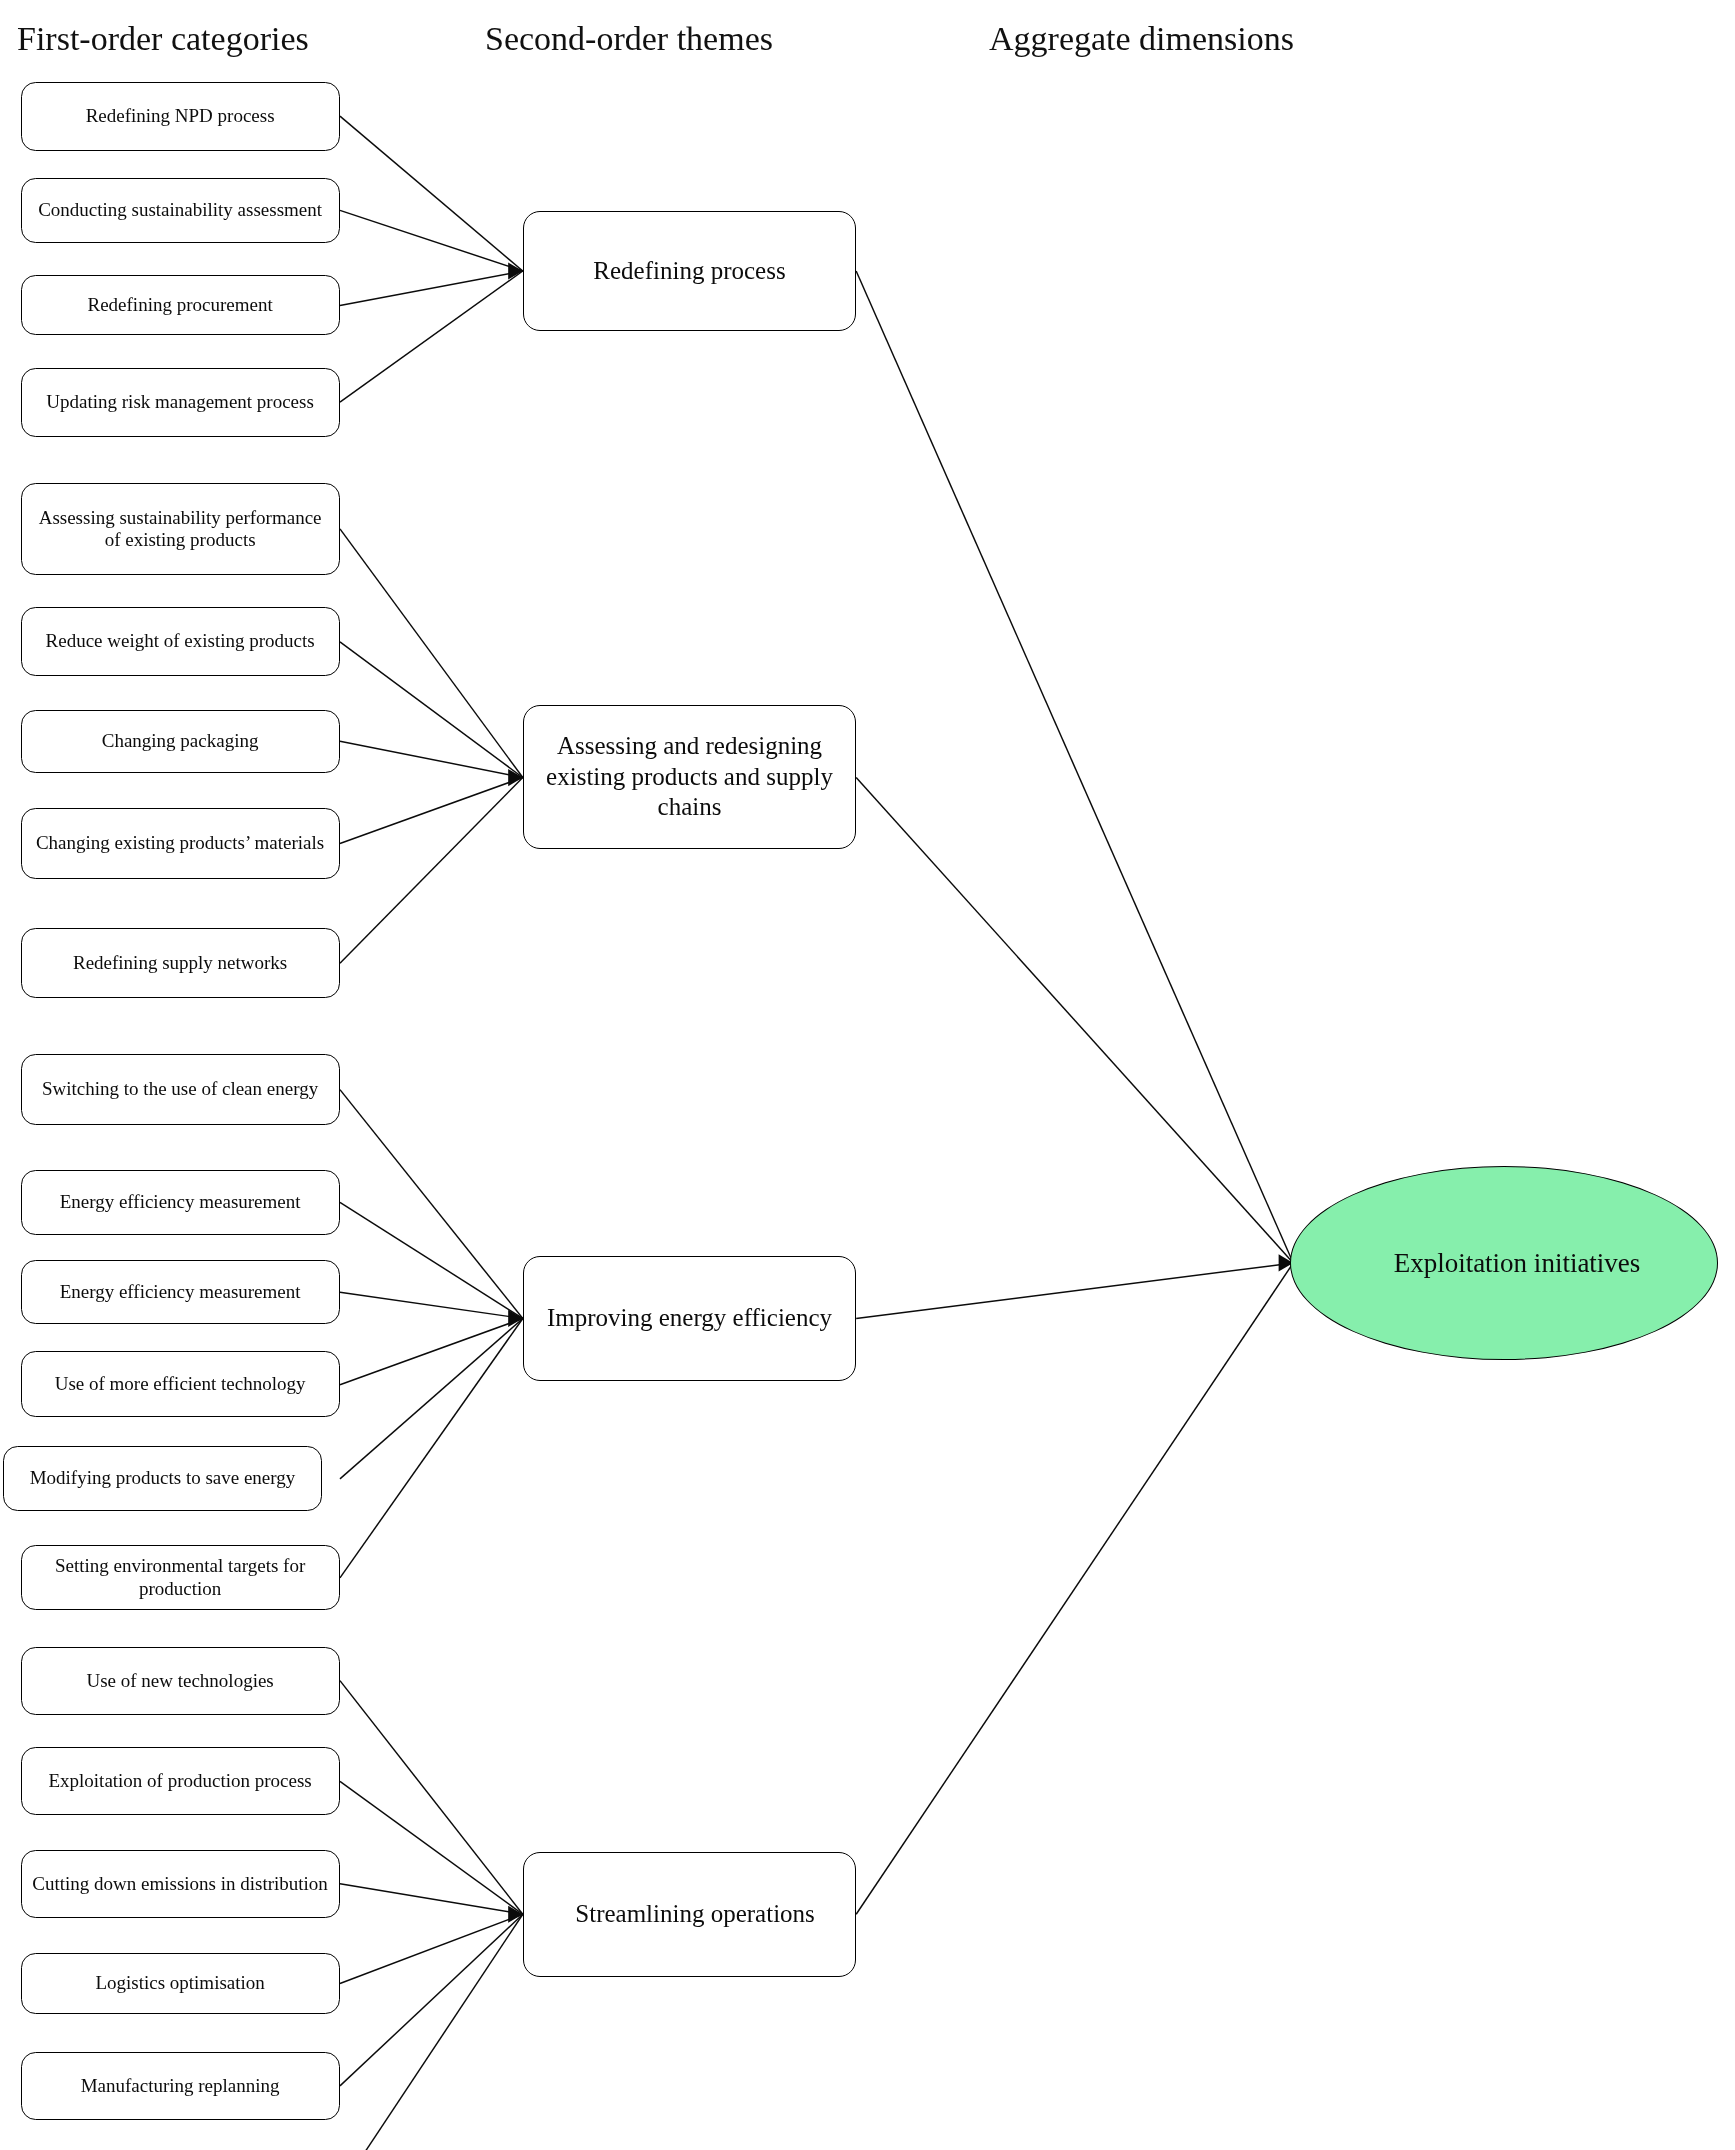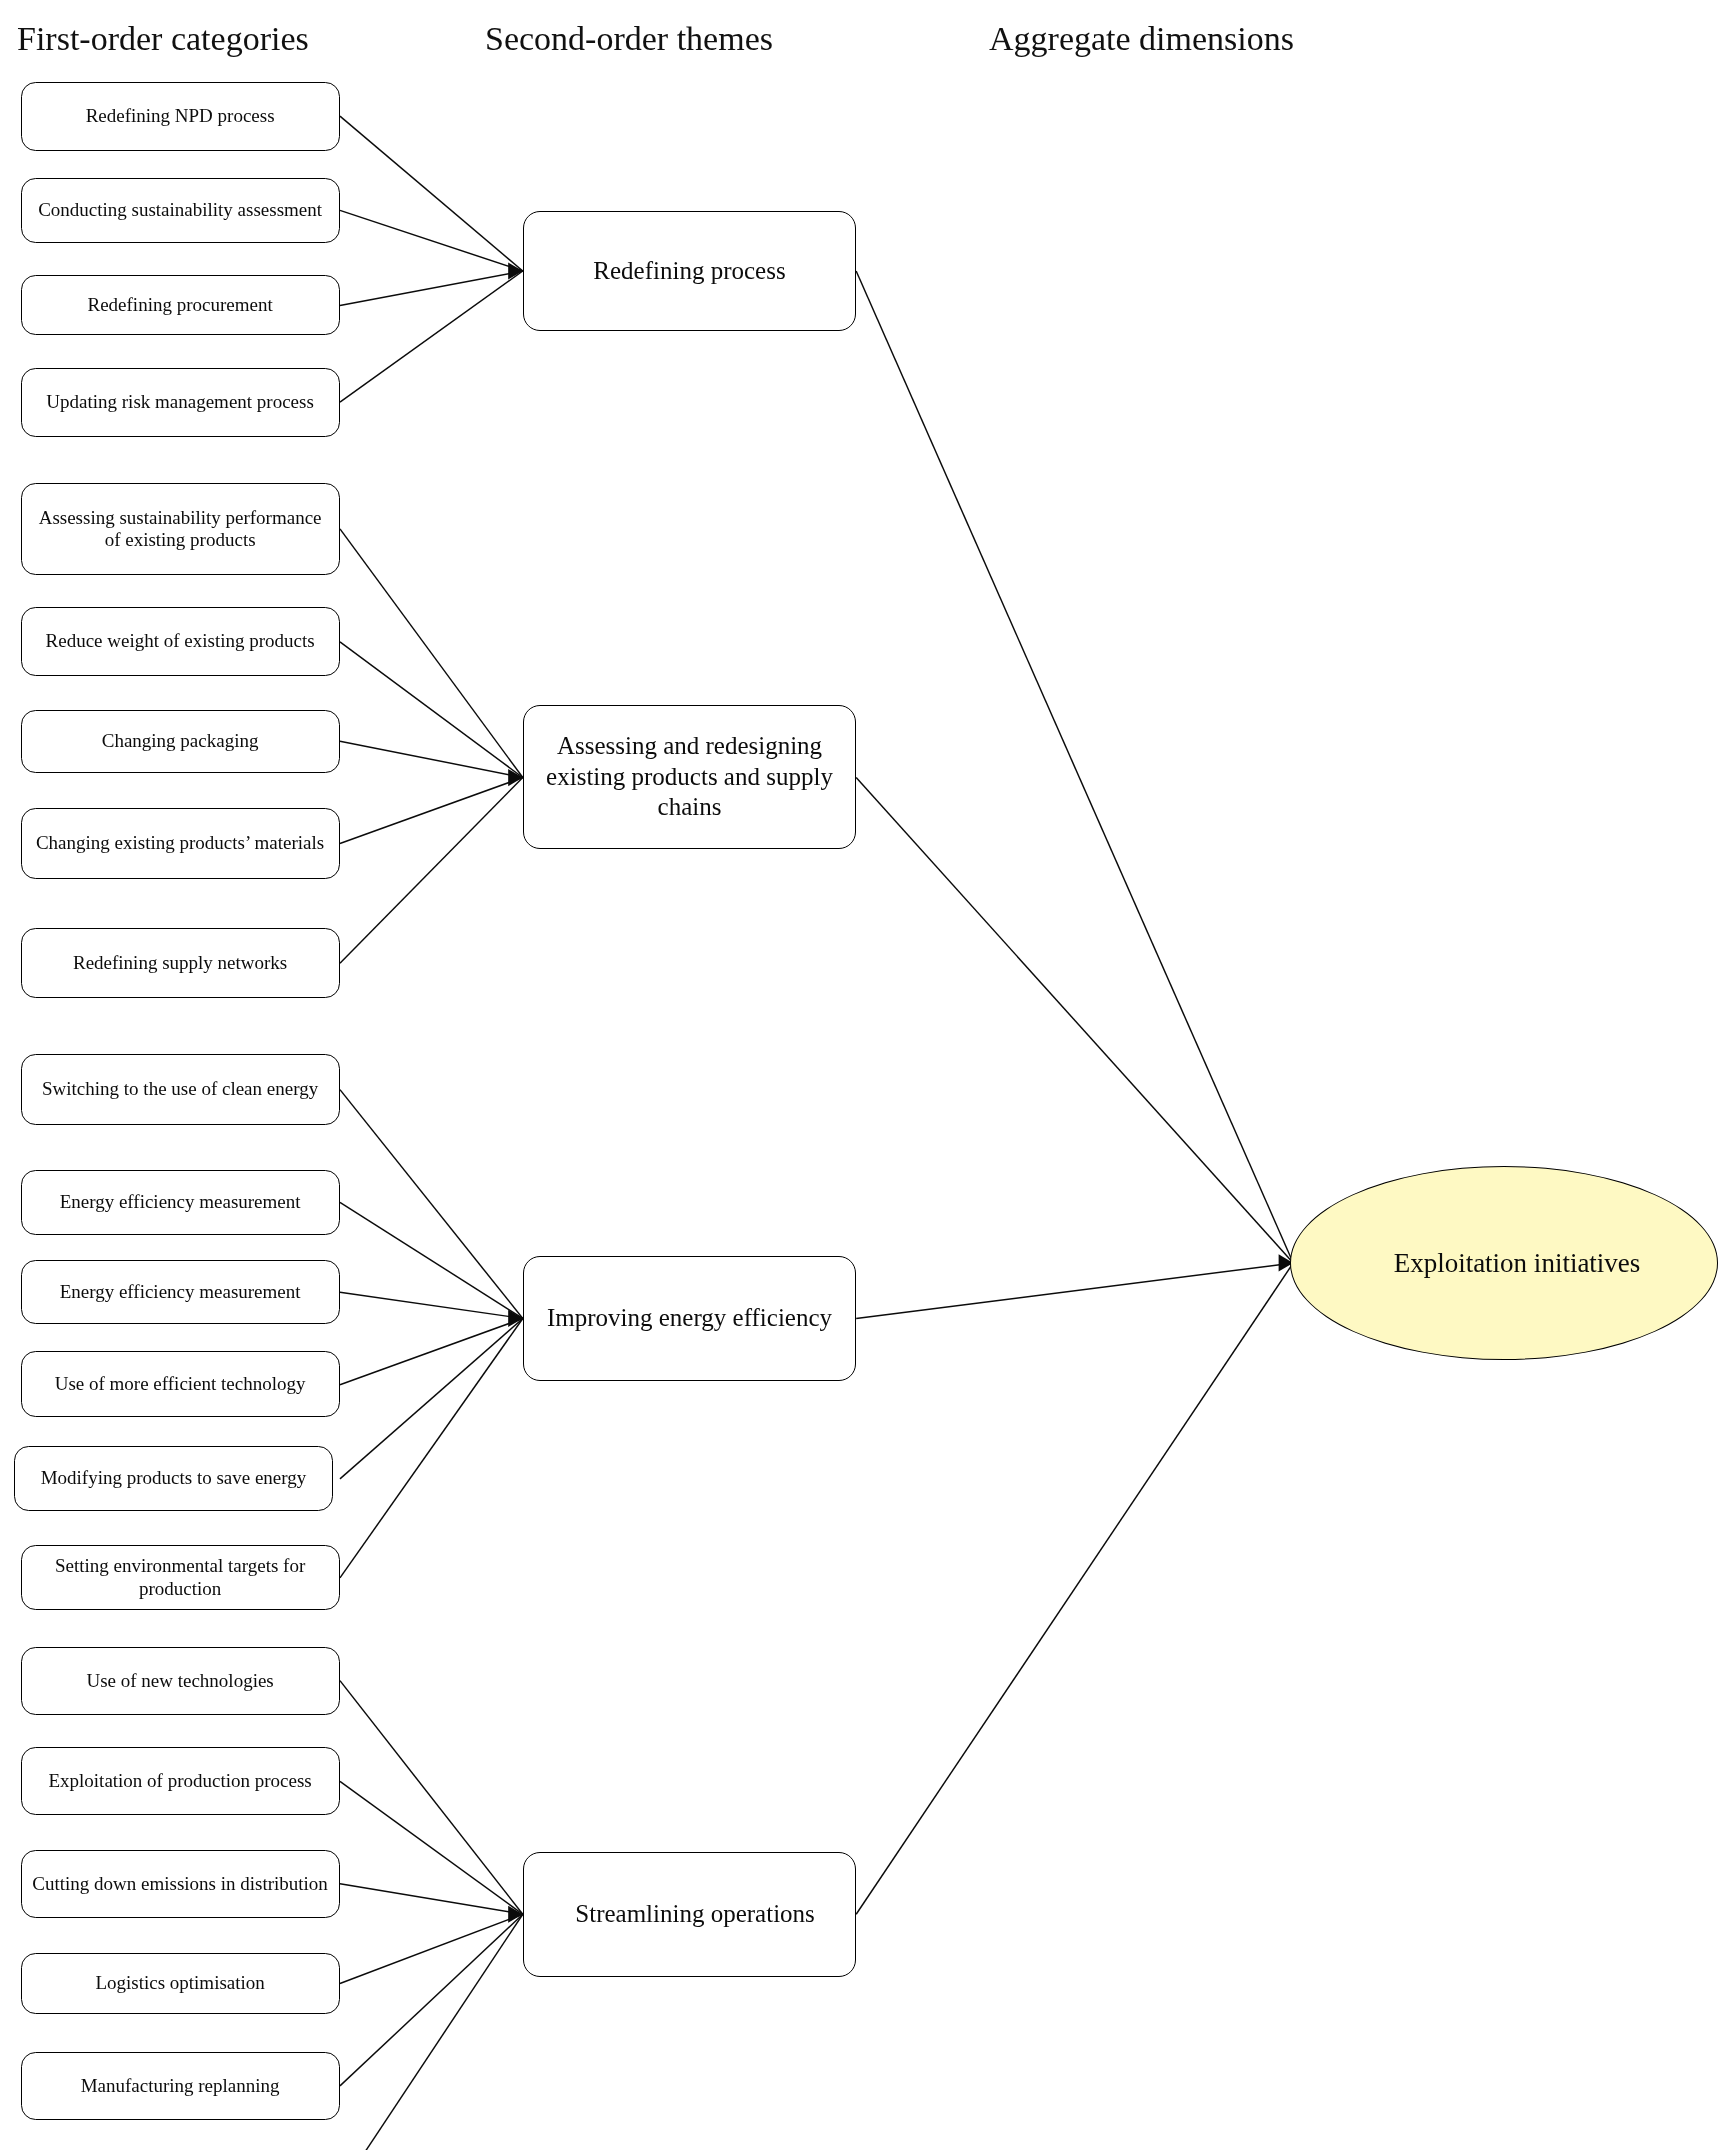--- a/index.html
+++ b/index.html
@@ -9,21 +9,21 @@
   .col-header{position:absolute;font-size:34px;line-height:1;white-space:nowrap;color:#111;}
   .fo-box, .so-box{
     position:absolute;box-sizing:border-box;
     border:1.7px solid #000;border-radius:14.6px;background:#fff;
     display:flex;align-items:center;justify-content:center;text-align:center;
     font-size:19px;line-height:1.17;padding:1.7px 6.9px;color:#0c0c0c;
   }
   .so-box{font-size:25px;border-radius:17px;line-height:1.22;}
   .ellipse{
     position:absolute;box-sizing:border-box;border:1.7px solid #000;
-    border-radius:50%;background:#fef9c3;
+    border-radius:50%;background:#86efac;
     display:flex;align-items:center;justify-content:center;text-align:center;
     font-size:27px;color:#0c0c0c;padding-left:26px;
   }
   svg.links{position:absolute;left:0;top:0;width:1736px;height:2310px;overflow:visible;pointer-events:none;}
   svg.links line{stroke:#0b0b0b;stroke-width:3.4;}
 </style>
 </head>
 <body>
 
 <div id="stage">
@@ -71,21 +71,21 @@
       <div class="fo-box" style="left: 20.6px; top: 368px; width: 319px; height: 69px;">Updating risk management process</div>
       <div class="fo-box" style="left: 20.6px; top: 483px; width: 319px; height: 92px;">Assessing sustainability performance of existing products</div>
       <div class="fo-box" style="left: 20.6px; top: 607px; width: 319px; height: 69px;">Reduce weight of existing products</div>
       <div class="fo-box" style="left: 20.6px; top: 710px; width: 319px; height: 63px;">Changing packaging</div>
       <div class="fo-box" style="left: 20.6px; top: 808px; width: 319px; height: 71px;">Changing existing products’ materials</div>
       <div class="fo-box" style="left: 20.6px; top: 928px; width: 319px; height: 70px;">Redefining supply networks</div>
       <div class="fo-box" style="left: 20.6px; top: 1054px; width: 319px; height: 71px;">Switching to the use of clean energy</div>
       <div class="fo-box" style="left: 20.6px; top: 1170px; width: 319px; height: 65px;">Energy efficiency measurement</div>
       <div class="fo-box" style="left: 20.6px; top: 1260px; width: 319px; height: 64px;">Energy efficiency measurement</div>
       <div class="fo-box" style="left: 20.6px; top: 1351px; width: 319px; height: 66px;">Use of more efficient technology</div>
-      <div class="fo-box" style="left: 14px; top: 1446px; width: 319px; height: 65px;">Modifying products to save energy</div>
+      <div class="fo-box" style="left: 3px; top: 1446px; width: 319px; height: 65px;">Modifying products to save energy</div>
       <div class="fo-box" style="left: 20.6px; top: 1545px; width: 319px; height: 65px;">Setting environmental targets for production</div>
       <div class="fo-box" style="left: 20.6px; top: 1647px; width: 319px; height: 68px;">Use of new technologies</div>
       <div class="fo-box" style="left: 20.6px; top: 1747px; width: 319px; height: 68px;">Exploitation of production process</div>
       <div class="fo-box" style="left: 20.6px; top: 1850px; width: 319px; height: 68px;">Cutting down emissions in distribution</div>
       <div class="fo-box" style="left: 20.6px; top: 1953px; width: 319px; height: 61px;">Logistics optimisation</div>
       <div class="fo-box" style="left: 20.6px; top: 2052px; width: 319px; height: 68px;">Manufacturing replanning</div>
     </div>
   <div id="so">
       <div class="so-box" style="left: 523px; top: 211px; width: 333px; height: 120px;">Redefining process</div>
       <div class="so-box" style="left: 523px; top: 705px; width: 333px; height: 144px;">Assessing and redesigning existing products and supply chains</div>

